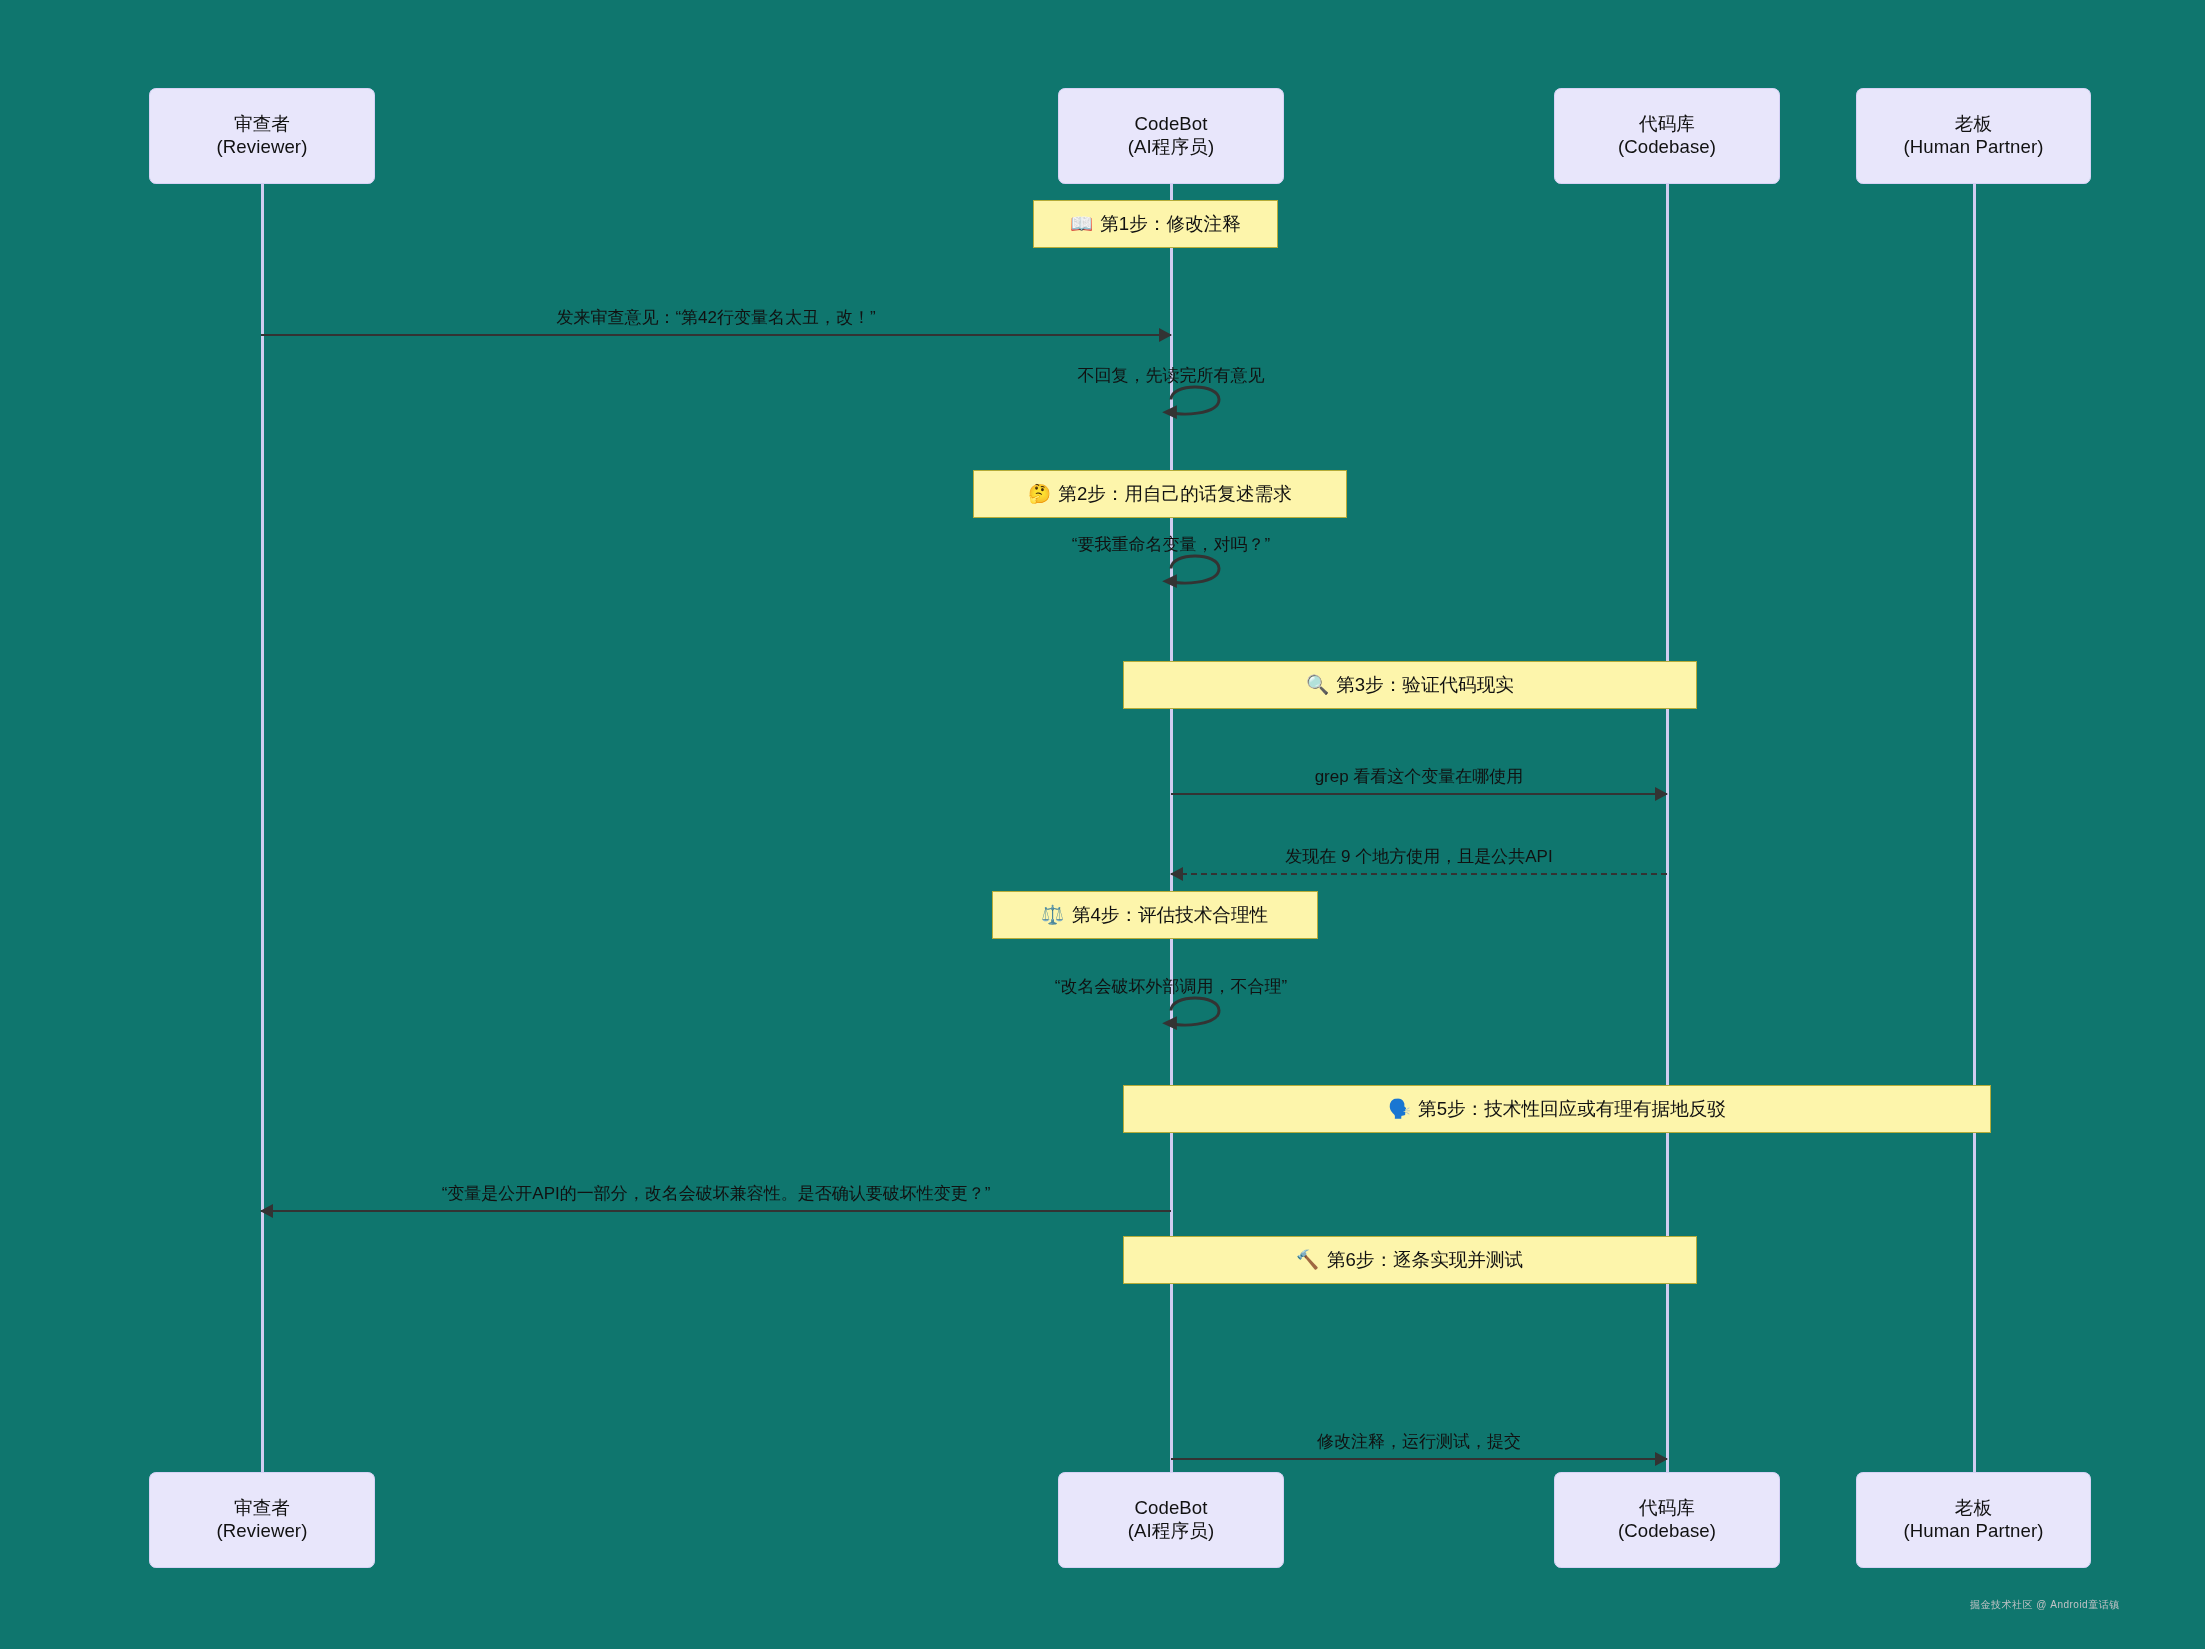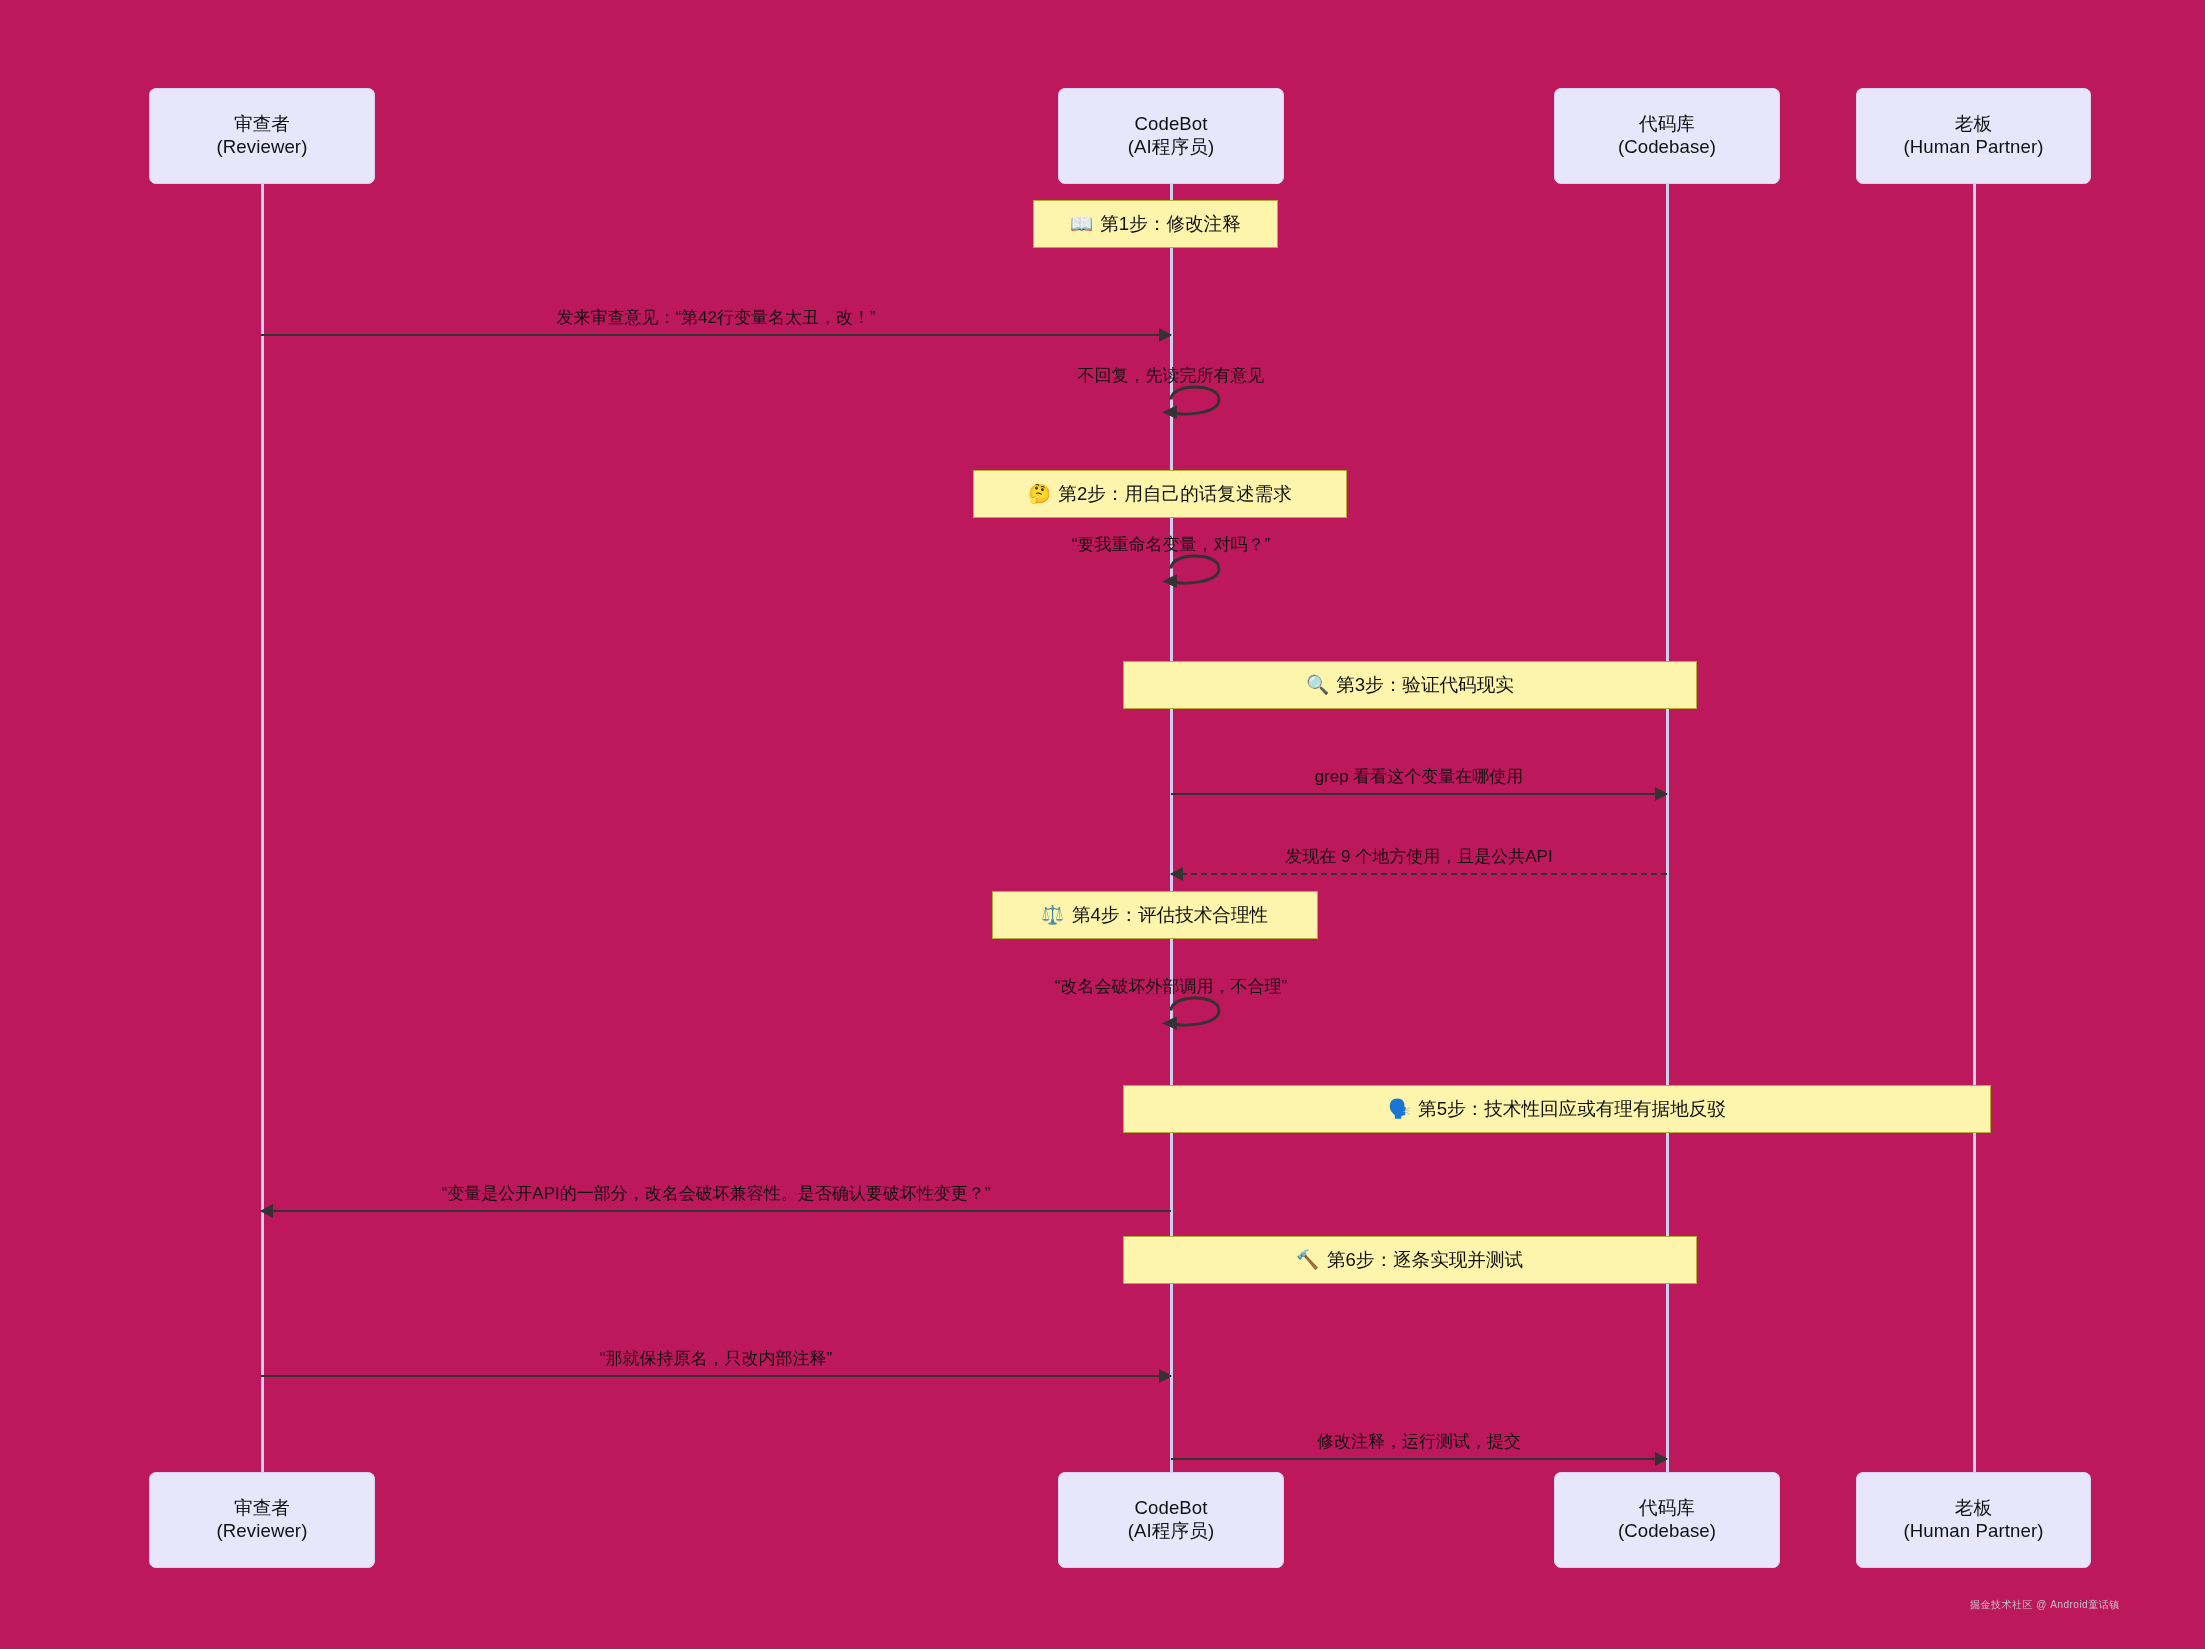--- a/index.html
+++ b/index.html
@@ -5,21 +5,21 @@
   * { box-sizing: border-box; }
   html, body {
     margin: 0; padding: 0;
     background: #ffffff;
     font-family: "Liberation Sans", "DejaVu Sans", sans-serif;
   }
   #canvas {
     position: relative;
     width: 2205px;
     height: 1649px;
-    background: #be185d;
+    background: #0f766e;
     overflow: hidden;
   }
   
   .lifeline {
     position: absolute;
     width: 2.5px;
     background: #d0cdf0;
   }
   
   .actor-box {
@@ -196,25 +196,20 @@
       <svg width="294" height="64" viewBox="0 0 600 130">
         <path d="M300 72 C 300 38, 398 38, 398 72 C 398 104, 312 106, 302 98" fill="none" stroke="#333333" stroke-width="6"></path>
         <polygon points="312,84 312,112 282,98" fill="#333333"></polygon>
       </svg>
     </div>
     <div class="msg" style="left: 261px; width: 910px; top: 1158px; height: 54px;">
       <div class="lbl">“变量是公开API的一部分，改名会破坏兼容性。是否确认要破坏性变更？”</div>
       <div class="line"></div>
       <div class="arrow-l"></div>
     </div>
-    <div class="msg" style="left: 261px; width: 910px; top: 1323px; height: 54px;">
-      <div class="lbl">“那就保持原名，只改内部注释”</div>
-      <div class="line"></div>
-      <div class="arrow-r"></div>
-    </div>
     <div class="msg" style="left: 1171px; width: 496px; top: 1406px; height: 54px;">
       <div class="lbl">修改注释，运行测试，提交</div>
       <div class="line"></div>
       <div class="arrow-r"></div>
     </div>
     <div class="watermark" style="left: 1970px; top: 1598px;">掘金技术社区 @ Android童话镇</div>
   </div>
 
 
 </body></html>

